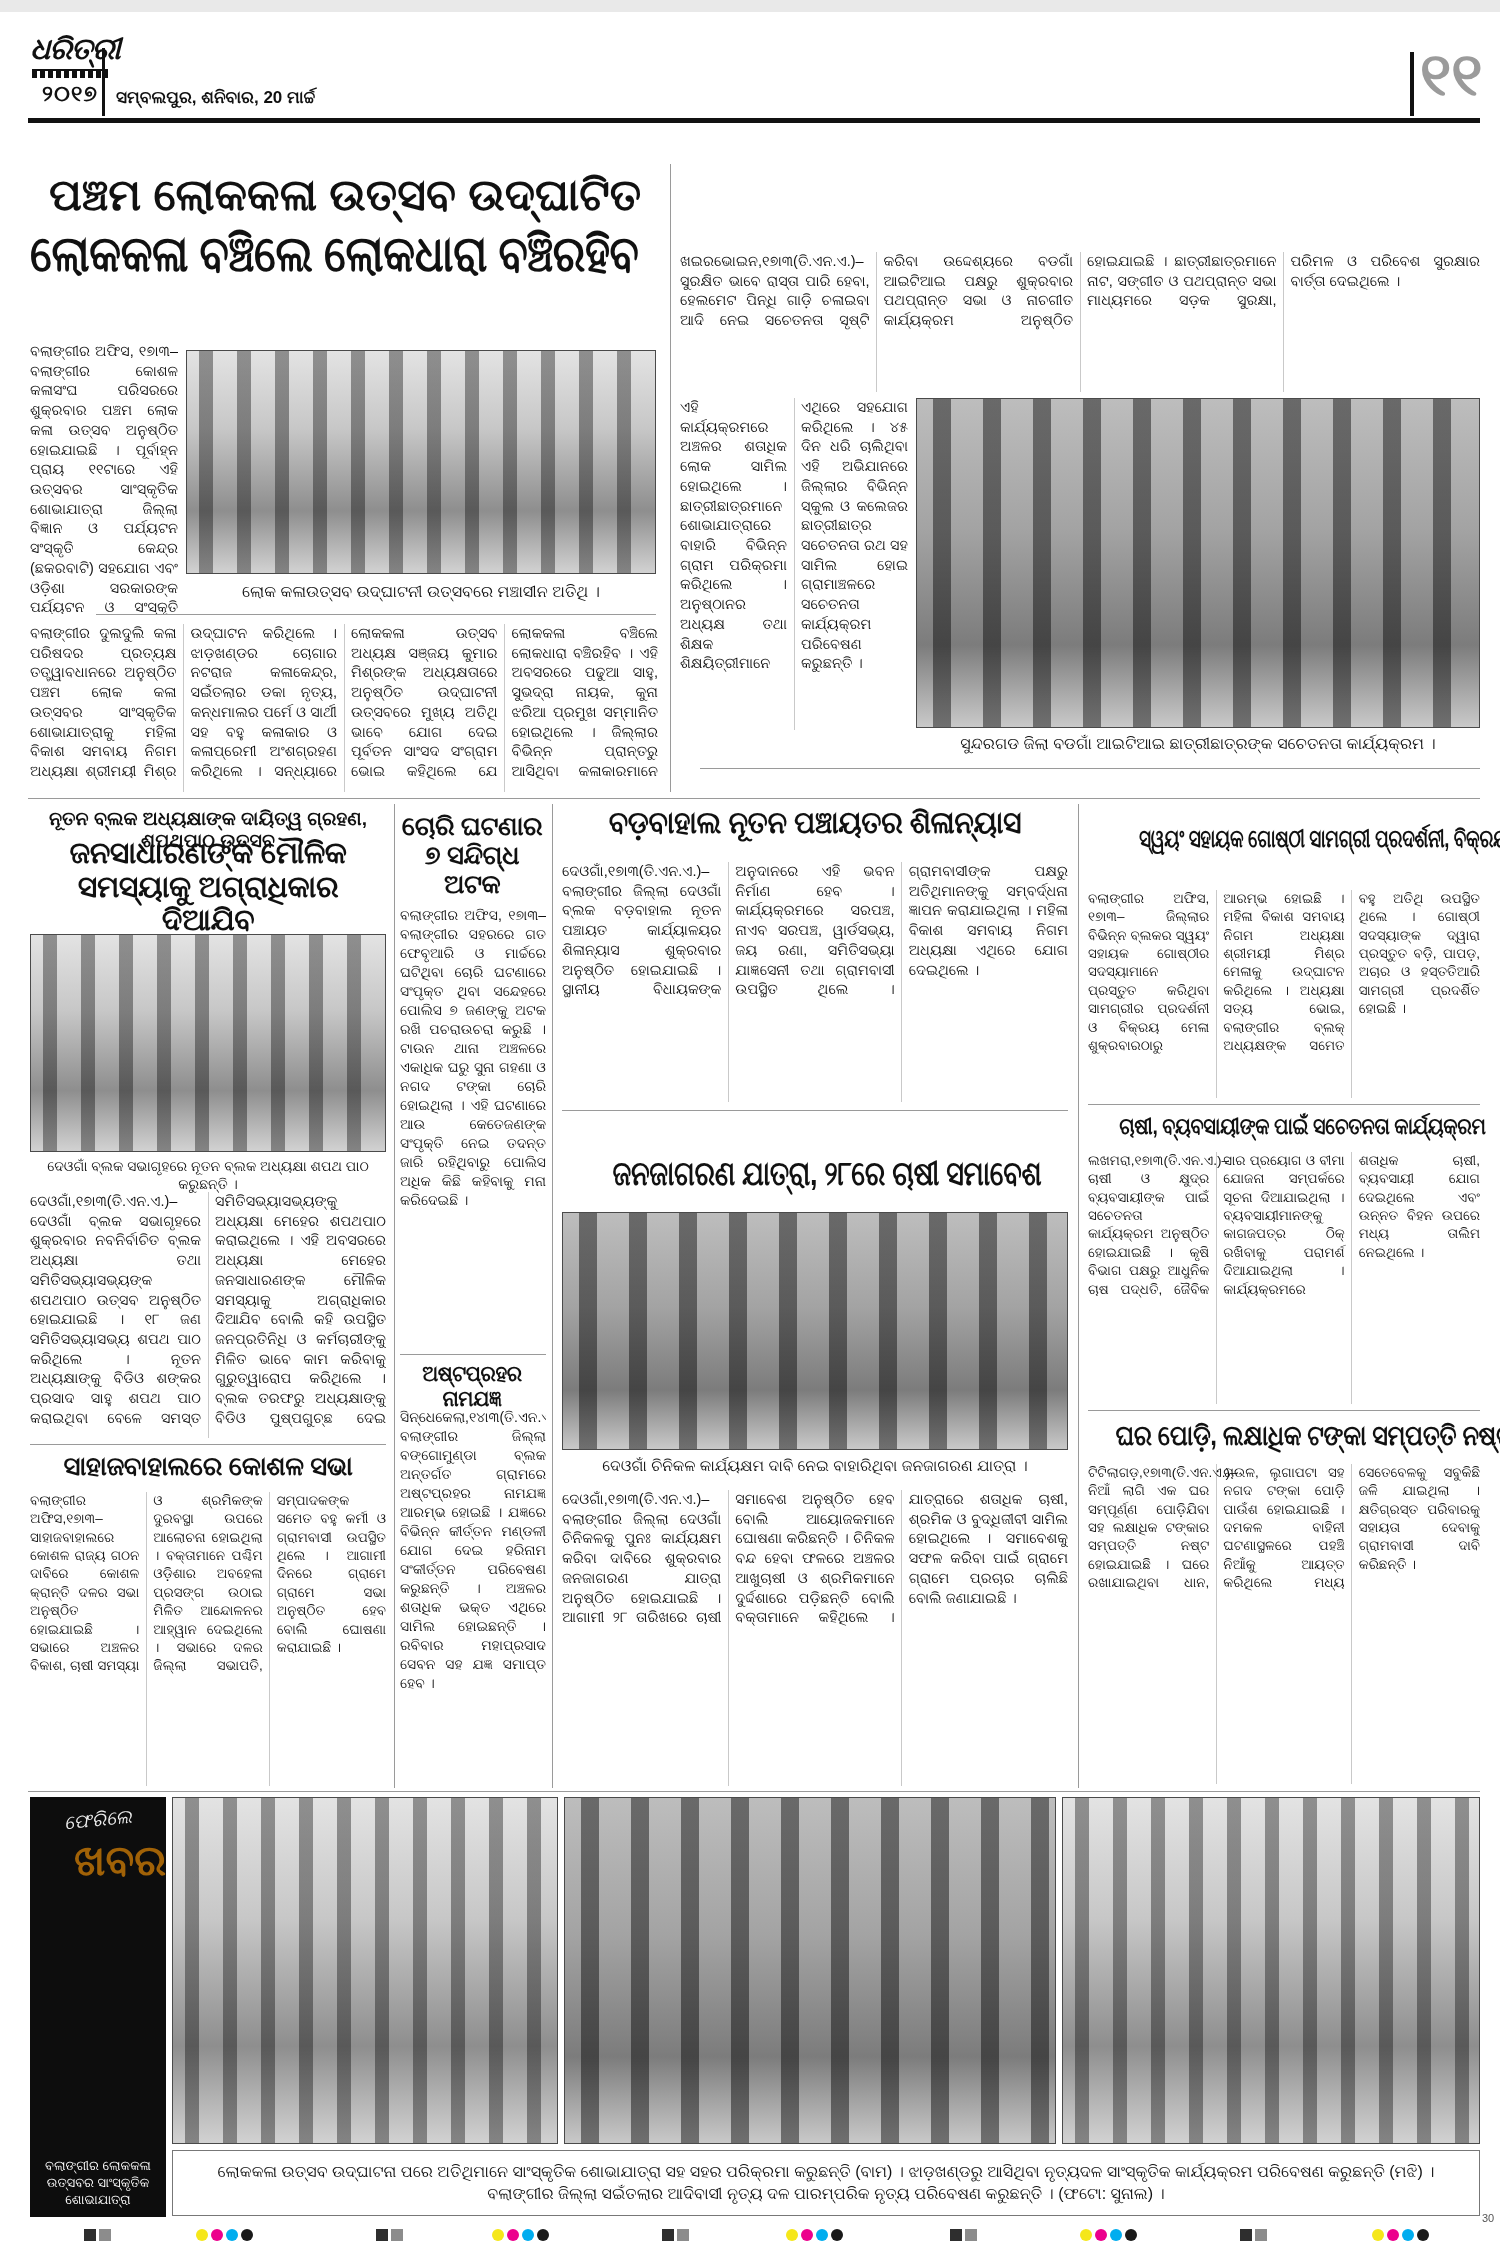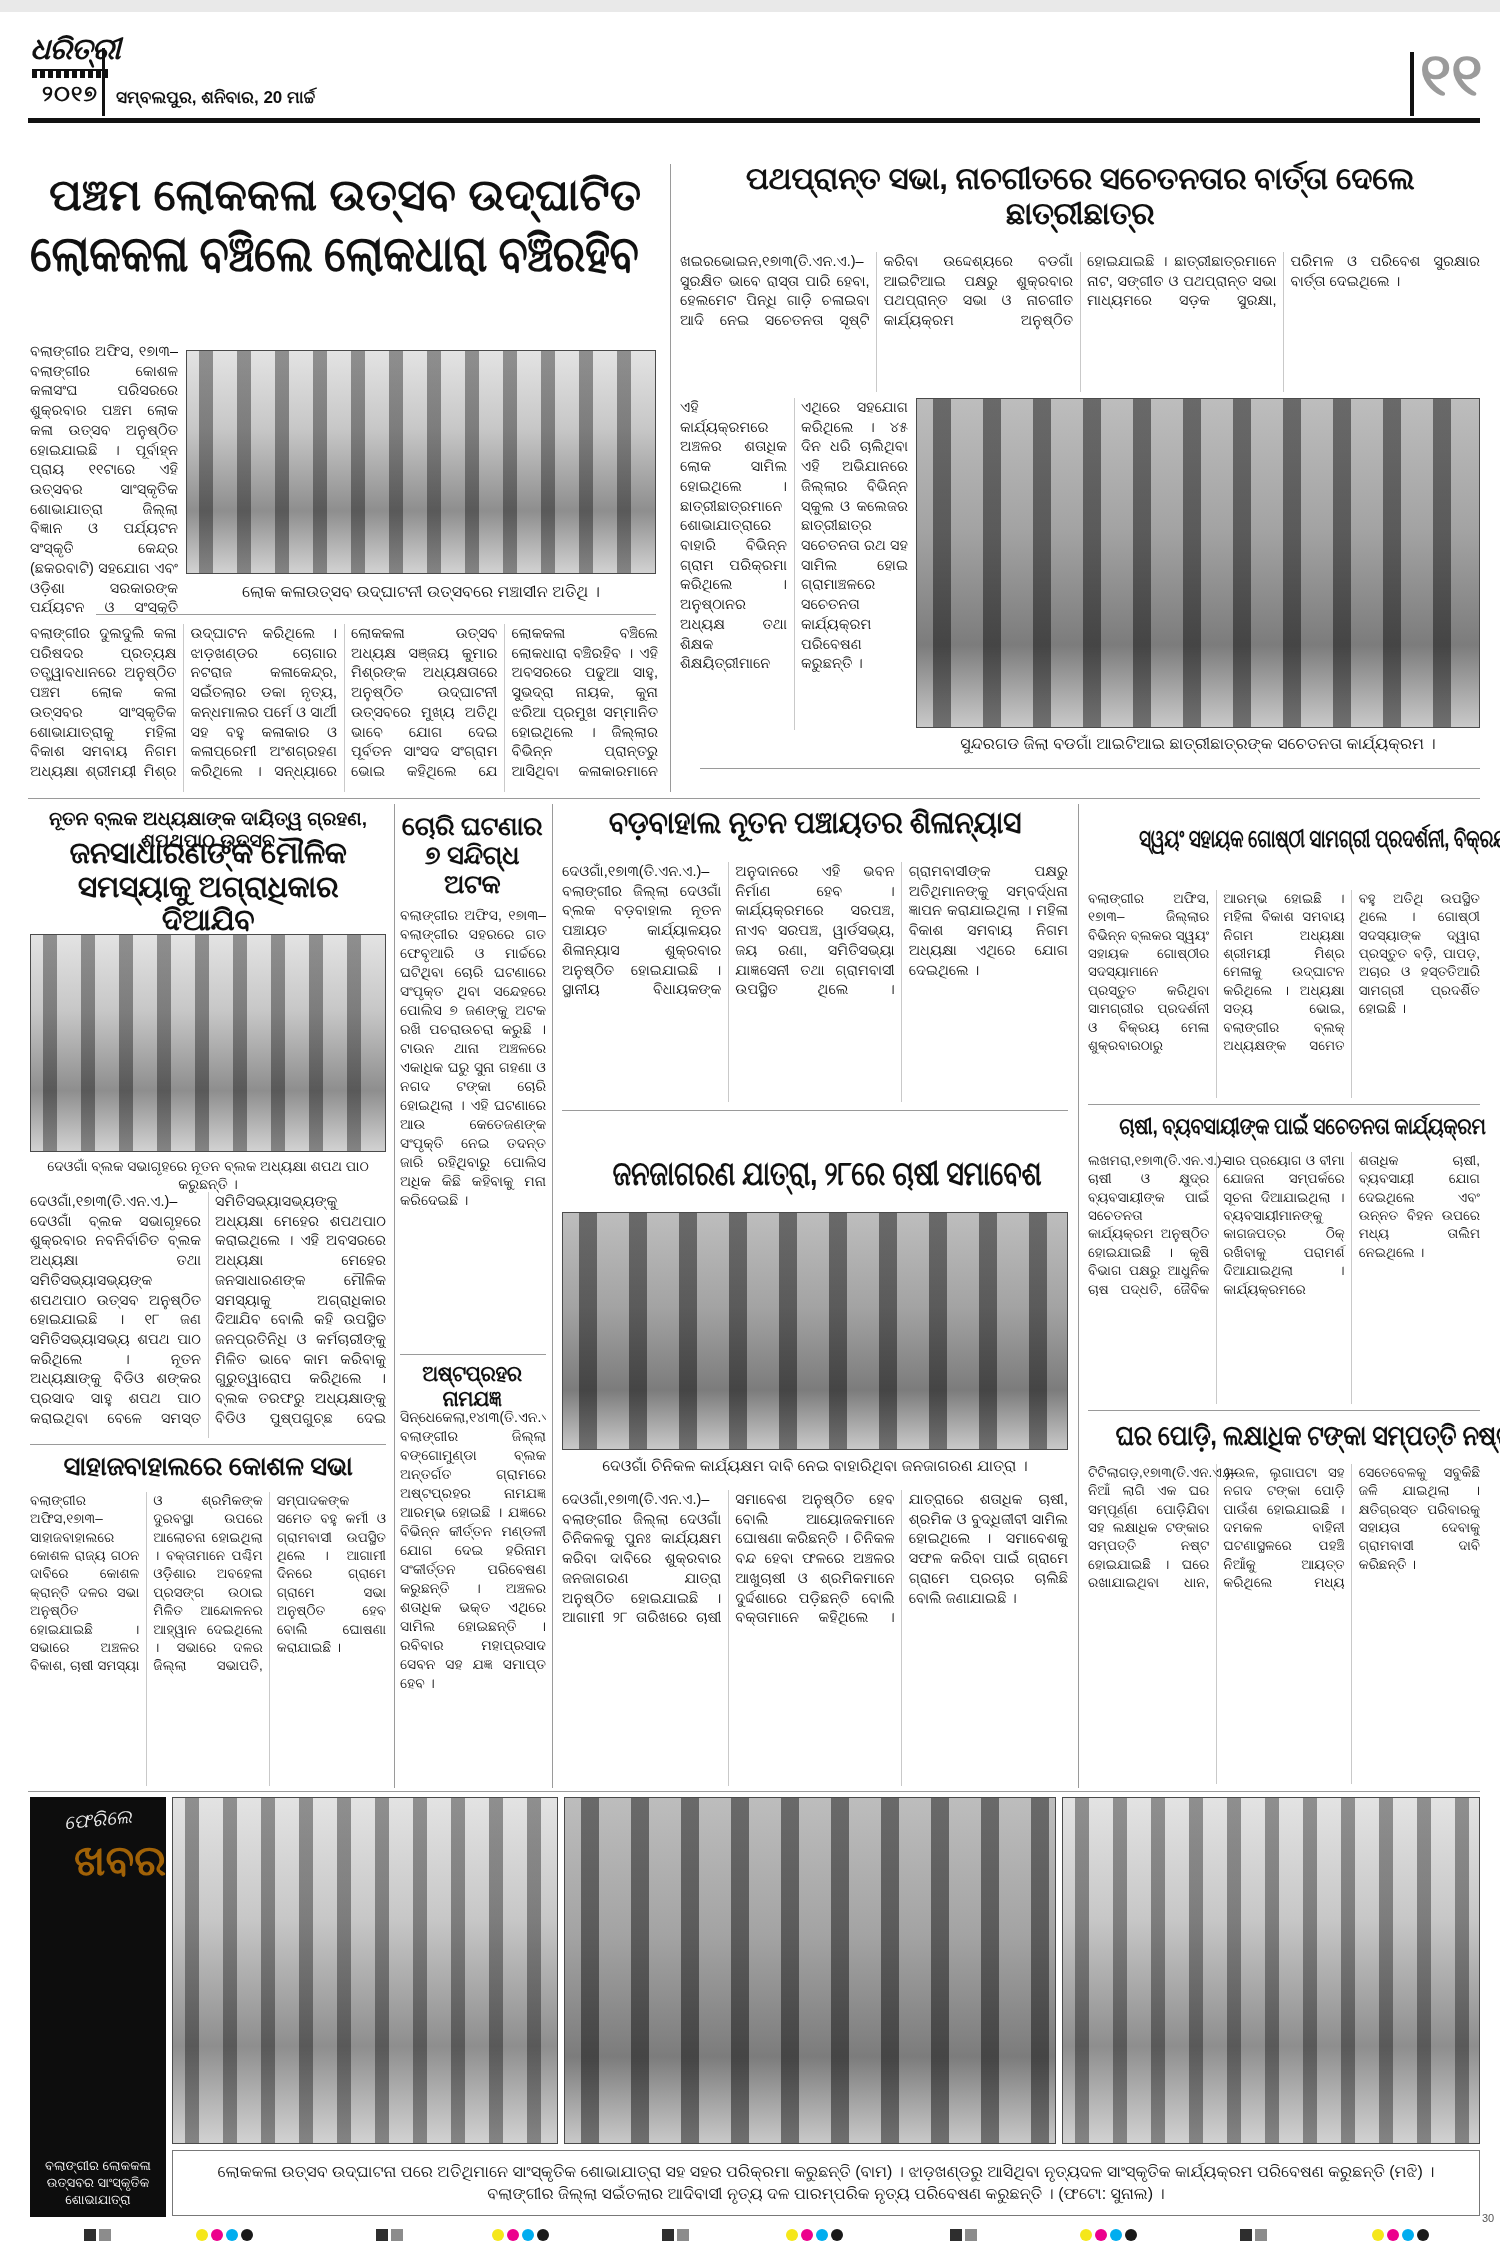--- a/index.html
+++ b/index.html
@@ -129,21 +129,20 @@
 
   <div class="abs kicker lead-kicker">ପଞ୍ଚମ ଲୋକକଳା ଉତ୍ସବ ଉଦ୍‌ଘାଟିତ</div>
   <div class="abs headline lead-headline nowrap">ଲୋକକଳା ବଞ୍ଚିଲେ ଲୋକଧାରା ବଞ୍ଚିରହିବ</div>
   <div class="abs body-txt lead-intro">ବଲାଙ୍ଗୀର ଅଫିସ, ୧୭ା୩– ବଲାଙ୍ଗୀର କୋଶଳ କଳାସଂଘ ପରିସରରେ ଶୁକ୍ରବାର ପଞ୍ଚମ ଲୋକ କଳା ଉତ୍ସବ ଅନୁଷ୍ଠିତ ହୋଇଯାଇଛି । ପୂର୍ବାହ୍ନ ପ୍ରାୟ ୧୧ଟାରେ ଏହି ଉତ୍ସବର ସାଂସ୍କୃତିକ ଶୋଭାଯାତ୍ରା ଜିଲ୍ଲା ବିଜ୍ଞାନ ଓ ପର୍ଯ୍ୟଟନ ସଂସ୍କୃତି କେନ୍ଦ୍ର (ଛକରବାଟି) ସହଯୋଗ ଏବଂ ଓଡ଼ିଶା ସରକାରଙ୍କ ପର୍ଯ୍ୟଟନ ଓ ସଂସ୍କୃତି ବିଭାଗ ସହାୟତାରେ ବାହାରିଥିଲା ।</div>
   <div class="abs photo lead-photo"></div>
   <div class="abs caption lead-caption">ଲୋକ କଳାଉତ୍ସବ ଉଦ୍‌ଘାଟନୀ ଉତ୍ସବରେ ମଞ୍ଚାସୀନ ଅତିଥି ।</div>
   <div class="abs hrule lead-cap-rule"></div>
   <div class="abs body-txt cols4 lead-body">ବଲାଙ୍ଗୀର ଦୁଲଦୁଲି କଳା ପରିଷଦର ପ୍ରତ୍ୟକ୍ଷ ତତ୍ତ୍ୱାବଧାନରେ ଅନୁଷ୍ଠିତ ପଞ୍ଚମ ଲୋକ କଳା ଉତ୍ସବର ସାଂସ୍କୃତିକ ଶୋଭାଯାତ୍ରାକୁ ମହିଳା ବିକାଶ ସମବାୟ ନିଗମ ଅଧ୍ୟକ୍ଷା ଶ୍ରୀମୟୀ ମିଶ୍ର ଉଦ୍‌ଘାଟନ କରିଥିଲେ । ଝାଡ଼ଖଣ୍ଡର ଚୋଗାର ନଟରାଜ କଳାକେନ୍ଦ୍ର, ସଇଁତଲାର ଡକା ନୃତ୍ୟ, କନ୍ଧମାଲର ପର୍ମେ ଓ ସାର୍ଥୀ ସହ ବହୁ କଳାକାର ଓ କଳାପ୍ରେମୀ ଅଂଶଗ୍ରହଣ କରିଥିଲେ । ସନ୍ଧ୍ୟାରେ ଲୋକକଳା ଉତ୍ସବ ଅଧ୍ୟକ୍ଷ ସଞ୍ଜୟ କୁମାର ମିଶ୍ରଙ୍କ ଅଧ୍ୟକ୍ଷତାରେ ଅନୁଷ୍ଠିତ ଉଦ୍‌ଘାଟନୀ ଉତ୍ସବରେ ମୁଖ୍ୟ ଅତିଥି ଭାବେ ଯୋଗ ଦେଇ ପୂର୍ବତନ ସାଂସଦ ସଂଗ୍ରାମ ଭୋଇ କହିଥିଲେ ଯେ ଲୋକକଳା ବଞ୍ଚିଲେ ଲୋକଧାରା ବଞ୍ଚିରହିବ । ଏହି ଅବସରରେ ପଢୁଆ ସାହୁ, ସୁଭଦ୍ରା ନାୟକ, କୁନା ଝରିଆ ପ୍ରମୁଖ ସମ୍ମାନିତ ହୋଇଥିଲେ । ଜିଲ୍ଲାର ବିଭିନ୍ନ ପ୍ରାନ୍ତରୁ ଆସିଥିବା କଳାକାରମାନେ ସଂଗୀତ ଓ ନୃତ୍ୟ ପରିବେଷଣ କରି ଦର୍ଶକଙ୍କୁ ମନ୍ତ୍ରମୁଗ୍ଧ କରିଥିଲେ ।</div>
   <div class="abs vrule tl-vrule"></div>
 
-  <div class="abs headline path-headline">ପଥପ୍ରାନ୍ତ ସଭା, ନାଚଗୀତରେ ସଚେତନତାର ବାର୍ତ୍ତା ଦେଲେ ଛାତ୍ରୀଛାତ୍ର</div>
   <div class="abs body-txt cols4 path-body-top">ଖଇରଭୋଇନ,୧୭ା୩(ତି.ଏନ.ଏ.)– ସୁରକ୍ଷିତ ଭାବେ ରାସ୍ତା ପାରି ହେବା, ହେଲମେଟ ପିନ୍ଧି ଗାଡ଼ି ଚଳାଇବା ଆଦି ନେଇ ସଚେତନତା ସୃଷ୍ଟି କରିବା ଉଦ୍ଦେଶ୍ୟରେ ବଡଗାଁ ଆଇଟିଆଇ ପକ୍ଷରୁ ଶୁକ୍ରବାର ପଥପ୍ରାନ୍ତ ସଭା ଓ ନାଚଗୀତ କାର୍ଯ୍ୟକ୍ରମ ଅନୁଷ୍ଠିତ ହୋଇଯାଇଛି । ଛାତ୍ରୀଛାତ୍ରମାନେ ନାଟ, ସଙ୍ଗୀତ ଓ ପଥପ୍ରାନ୍ତ ସଭା ମାଧ୍ୟମରେ ସଡ଼କ ସୁରକ୍ଷା, ପରିମଳ ଓ ପରିବେଶ ସୁରକ୍ଷାର ବାର୍ତ୍ତା ଦେଇଥିଲେ ।</div>
   <div class="abs body-txt cols2 path-body-left">ଏହି କାର୍ଯ୍ୟକ୍ରମରେ ଅଞ୍ଚଳର ଶତାଧିକ ଲୋକ ସାମିଲ ହୋଇଥିଲେ । ଛାତ୍ରୀଛାତ୍ରମାନେ ଶୋଭାଯାତ୍ରାରେ ବାହାରି ବିଭିନ୍ନ ଗ୍ରାମ ପରିକ୍ରମା କରିଥିଲେ । ଅନୁଷ୍ଠାନର ଅଧ୍ୟକ୍ଷ ତଥା ଶିକ୍ଷକ ଶିକ୍ଷୟିତ୍ରୀମାନେ ଏଥିରେ ସହଯୋଗ କରିଥିଲେ । ୪୫ ଦିନ ଧରି ଚାଲିଥିବା ଏହି ଅଭିଯାନରେ ଜିଲ୍ଲାର ବିଭିନ୍ନ ସ୍କୁଲ ଓ କଲେଜର ଛାତ୍ରୀଛାତ୍ର ସଚେତନତା ରଥ ସହ ସାମିଲ ହୋଇ ଗ୍ରାମାଞ୍ଚଳରେ ସଚେତନତା କାର୍ଯ୍ୟକ୍ରମ ପରିବେଷଣ କରୁଛନ୍ତି ।</div>
   <div class="abs photo dark path-photo"></div>
   <div class="abs caption path-caption">ସୁନ୍ଦରଗଡ ଜିଲା ବଡଗାଁ ଆଇଟିଆଇ ଛାତ୍ରୀଛାତ୍ରଙ୍କ ସଚେତନତା କାର୍ଯ୍ୟକ୍ରମ ।</div>
   <div class="abs hrule path-cap-rule"></div>
 
   <div class="abs hrule band-rule"></div>
   <div class="abs vrule v1"></div>
   <div class="abs vrule v2"></div>
   <div class="abs vrule v3"></div>

